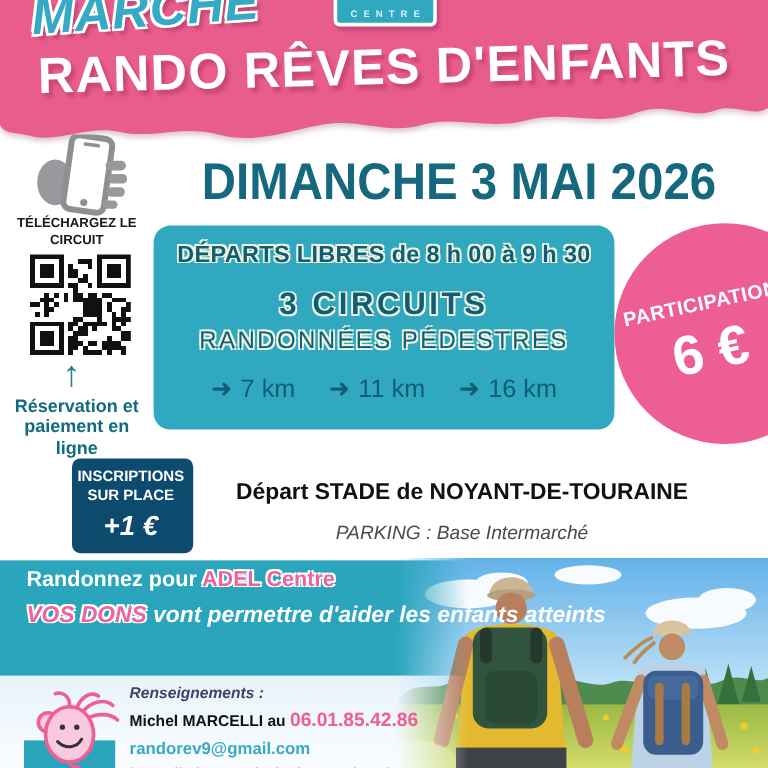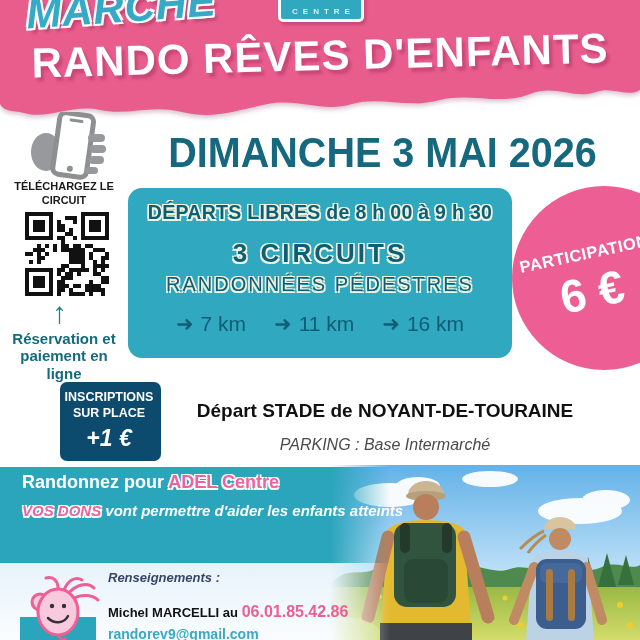--- a/index.html
+++ b/index.html
@@ -59,36 +59,36 @@
   .free-strip span{margin-left:140px;font-size:13.5px;font-weight:bold;color:#1e2633;
     transform:scaleX(.9);transform-origin:left center;white-space:nowrap;}
   .start-line{position:absolute;top:400px;left:130px;width:510px;z-index:1;text-align:center;
     font-size:19px;font-weight:bold;color:#111;}
   .parking-line{position:absolute;top:436px;left:130px;width:510px;z-index:1;text-align:center;
     font-size:16px;font-style:italic;color:#4a4a4a;}
   
   .charity-band{position:absolute;top:467px;left:0;width:640px;height:98px;z-index:1;background:#2aa5bc;}
   .charity-text{position:absolute;top:472px;left:22px;z-index:6;}
   .ch-l1{font-size:18px;font-weight:bold;color:#fff;}
-  .ch-l2{font-size:15px;font-weight:bold;font-style:italic;color:#fff;margin-top:9px;}
+  .ch-l2{font-size:19px;font-weight:bold;font-style:italic;color:#fff;margin-top:9px;}
   .ch-l3{font-size:15px;font-weight:bold;font-style:italic;color:#fff;margin-top:3px;}
   .pinktx{color:#f0619f;
     text-shadow:-1.5px -1.5px 0 #fff,1.5px -1.5px 0 #fff,-1.5px 1.5px 0 #fff,1.5px 1.5px 0 #fff;}
   
   .photo{position:absolute;top:465px;left:330px;width:310px;height:175px;z-index:4;
     -webkit-mask-image:linear-gradient(90deg,transparent 0,#000 60px);
     mask-image:linear-gradient(90deg,transparent 0,#000 60px);}
   
   .bottom-sec{position:absolute;top:563px;left:0;width:640px;height:77px;z-index:1;
     background:linear-gradient(#e7f3fa,#fafdff);}
   .mascot{position:absolute;top:574px;left:18px;z-index:5;}
   .mascot-base{position:absolute;top:617px;left:20px;width:76px;height:23px;z-index:4;background:#2aa5bc;}
   .contact{position:absolute;top:571px;left:108px;z-index:6;line-height:1.1;}
   .ct-label{font-size:13px;font-weight:bold;font-style:italic;color:#3a4668;}
-  .ct-name{font-size:13px;font-weight:bold;color:#111;margin-top:18px;}
+  .ct-name{font-size:13px;font-weight:bold;color:#111;margin-top:7px;}
   .ct-phone{font-size:16px;font-weight:bold;color:#ec5f94;}
   .ct-email{font-size:14px;font-weight:bold;color:#3aa9c3;margin-top:6px;}
   .ct-site{font-size:13px;font-weight:bold;color:#1e2633;margin-top:7px;}
 </style>
 </head>
 <body>
 
 <div class="poster">
 
   <svg class="header-wave" width="640" height="132" viewBox="0 0 640 132">

